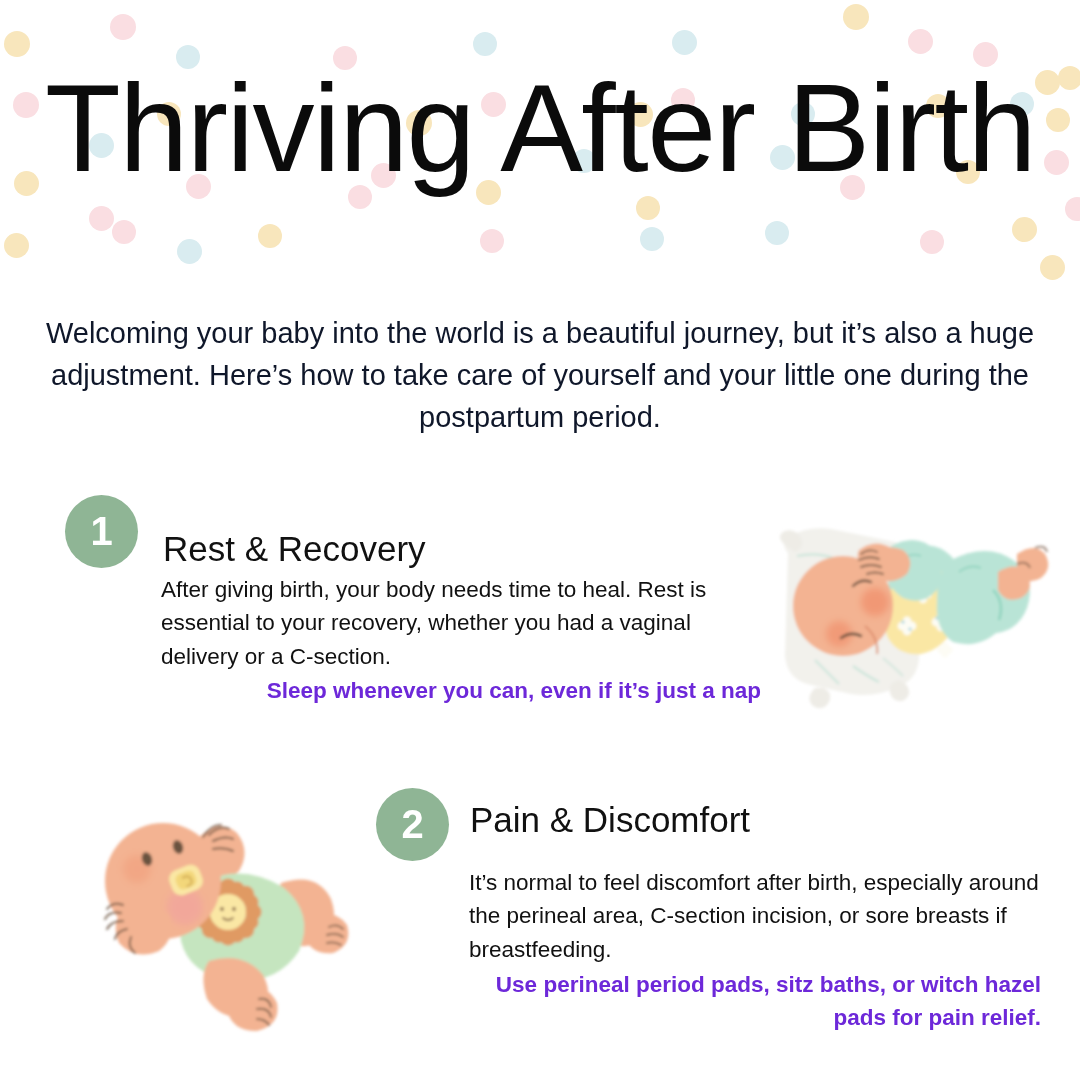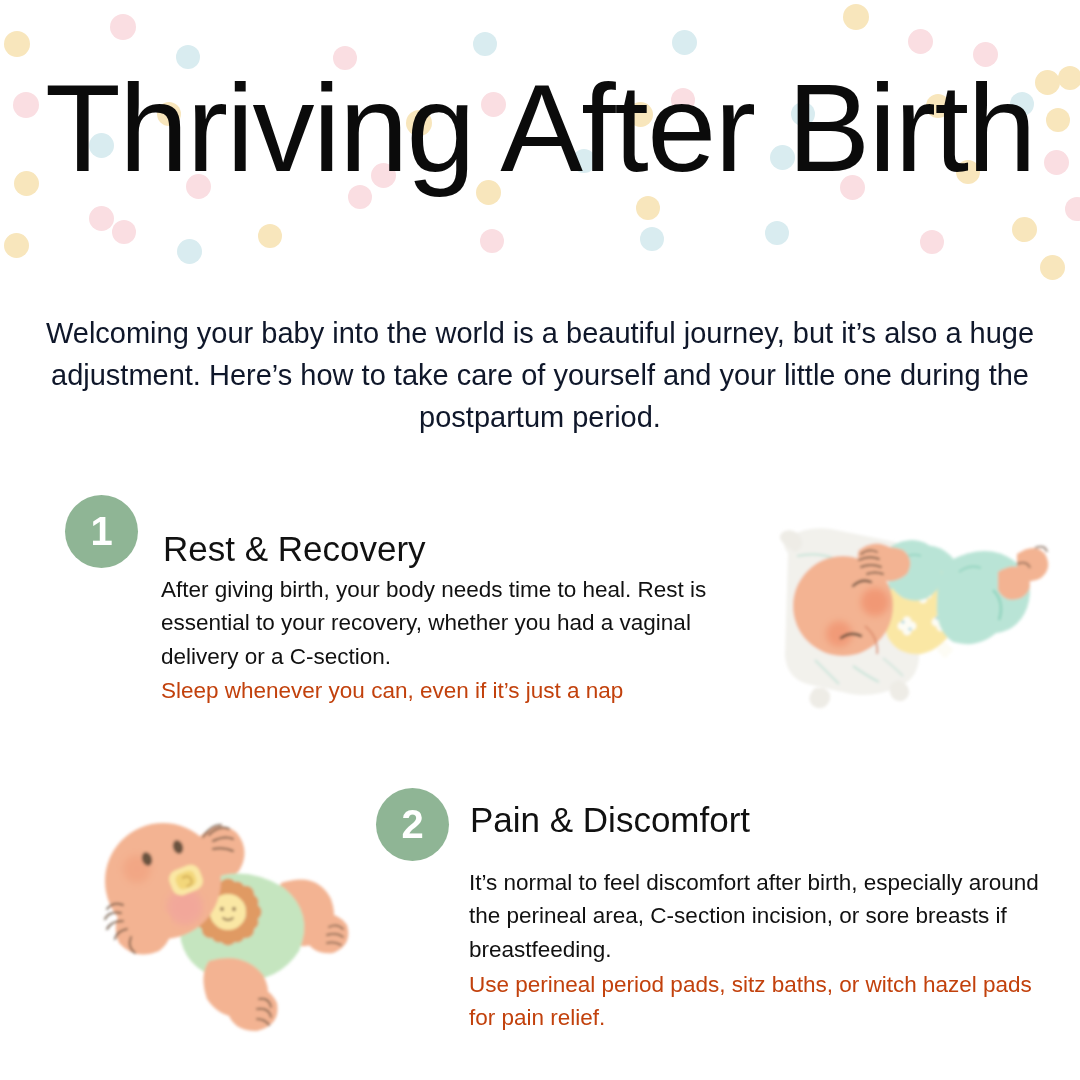--- a/index.html
+++ b/index.html
@@ -91,23 +91,24 @@
     position:absolute;
     font-size:22.5px;
     font-weight:400;
     line-height:1.48;
     color:#111111;
   }
 
   .body-reg {
     position:absolute;
     font-size:22.5px;
-    font-weight:400;
+    font-weight:700;
     line-height:1.48;
-    color:#c2410c;
+    color:#6d28d9;
+    text-align:right;
   }
 
   
   .illus { position:absolute; z-index:2; }
 </style>
 </head>
 <body>
 
 <div id="page">
 

